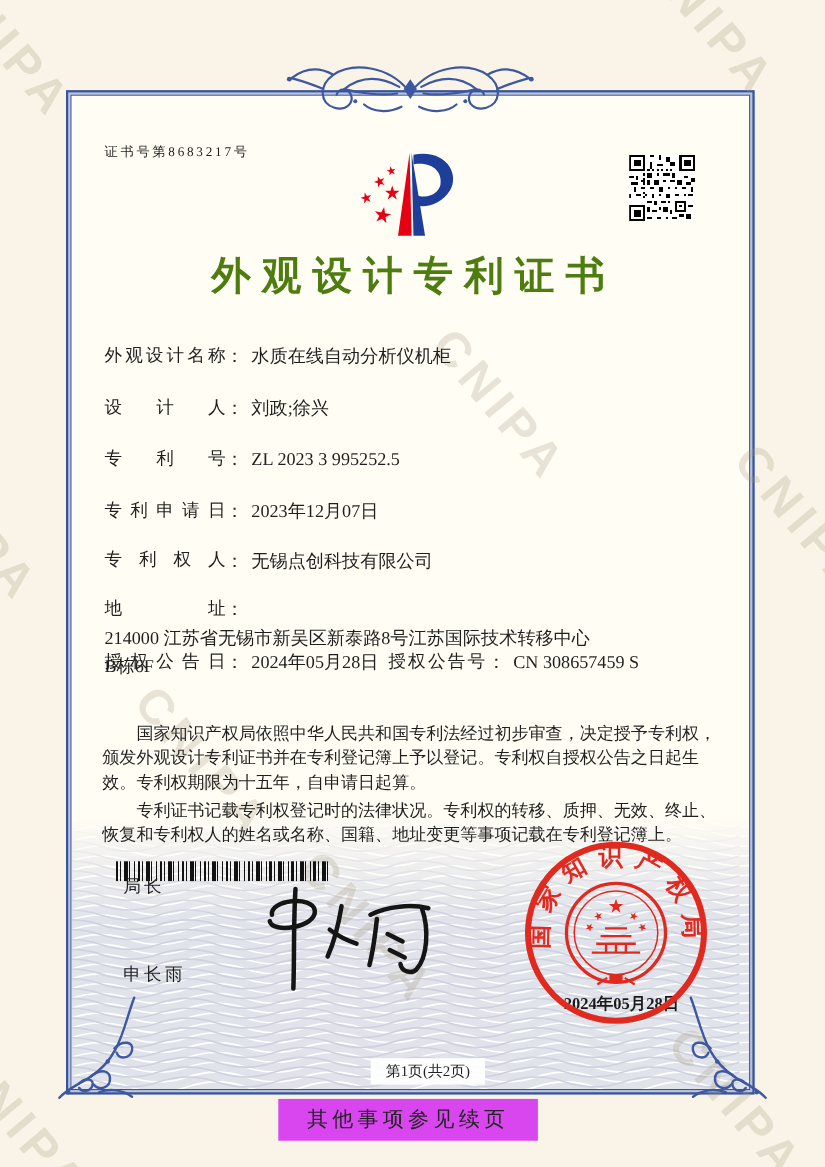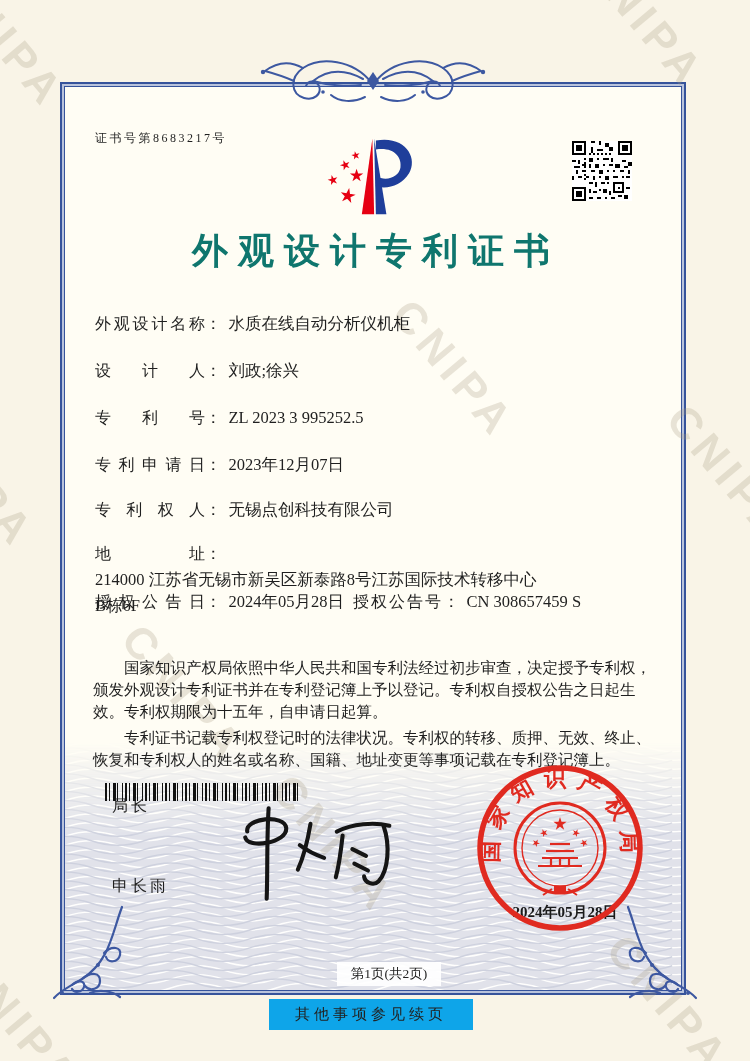--- a/index.html
+++ b/index.html
@@ -30,21 +30,21 @@
 
   
   .deco{position:absolute;z-index:3;}
   .content{position:absolute;z-index:5;}
 
   
   .cert-no{left:95px;top:130px;font-size:12px;letter-spacing:2.5px;}
   .logo{left:318px;top:134px;width:114px;height:86px;}
   .qr{left:572px;top:141px;width:60px;height:60px;}
   .title{left:60px;top:227px;width:622px;text-align:center;
-    font-size:36px;font-weight:600;letter-spacing:10px;text-indent:10px;color:#0f766e;}
+    font-size:36px;font-weight:600;letter-spacing:10px;text-indent:10px;color:#4d7c0f;}
   .frow{position:absolute;left:95px;width:575px;font-size:16.5px;line-height:26px;}
   .flabel{display:inline-block;width:110px;text-align:justify;text-align-last:justify;
     vertical-align:top;font-size:16px;}
   .flabel.plain{width:auto;text-align:left;text-align-last:auto;letter-spacing:2px;}
   .fcolon{display:inline-block;margin-right:7px;}
   .fval{display:inline-block;vertical-align:top;}
   .fval.wrap{width:452px;}
   .pair2{position:absolute;left:258px;top:0;white-space:nowrap;}
 
   
@@ -61,21 +61,21 @@
   .sig-name{left:112px;top:876px;font-size:16px;letter-spacing:3px;}
   .sig-img{left:218px;top:798px;width:185px;height:108px;}
   .seal{left:455px;top:748px;width:210px;height:210px;z-index:5;}
   .seal-date{left:500px;top:903px;width:130px;text-align:center;font-size:15px;
     font-weight:600;color:#1a1a1a;z-index:4;}
 
   
   .page-num{left:60px;top:962px;width:658px;text-align:center;font-size:13.5px;z-index:5;}
   .page-num span{background:rgba(255,255,255,.92);padding:3px 14px;display:inline-block;}
   .foot-note{left:60px;top:999px;width:622px;text-align:center;z-index:5;}
-  .foot-note span{background:#0ea5e9;padding:6px 26px;font-size:15px;letter-spacing:4px;
+  .foot-note span{background:#d946ef;padding:6px 26px;font-size:19px;letter-spacing:4px;
     display:inline-block;color:#222;}
 </style>
 </head>
 <body>
 
 <div class="page">
 
   <div class="frame">
     <div class="frame-inner">
       <div class="waves">

